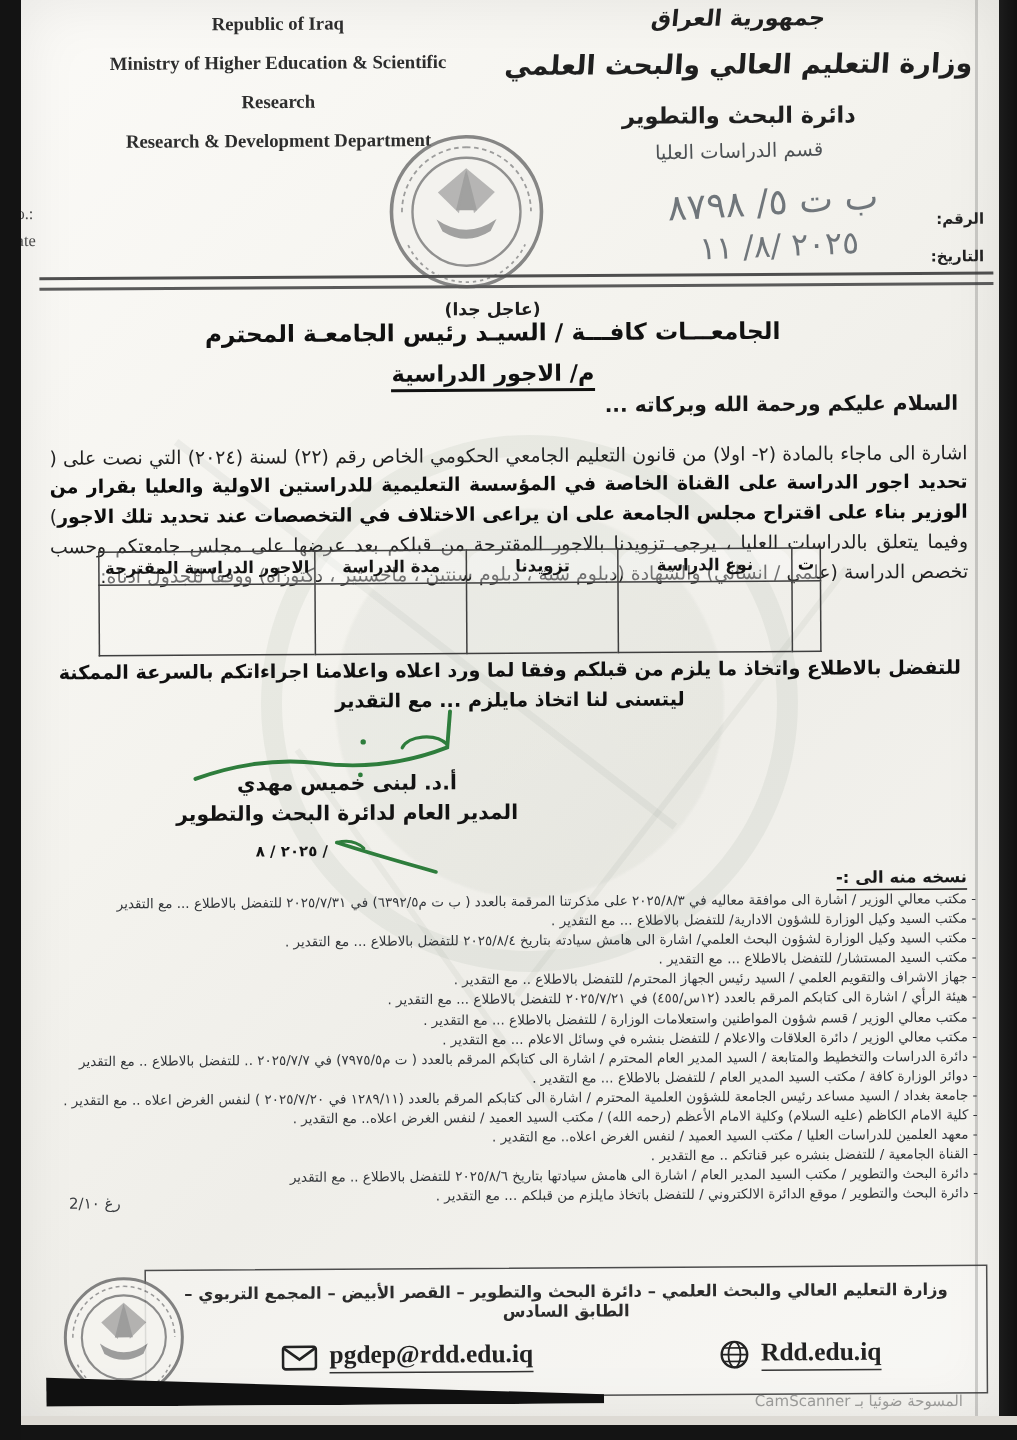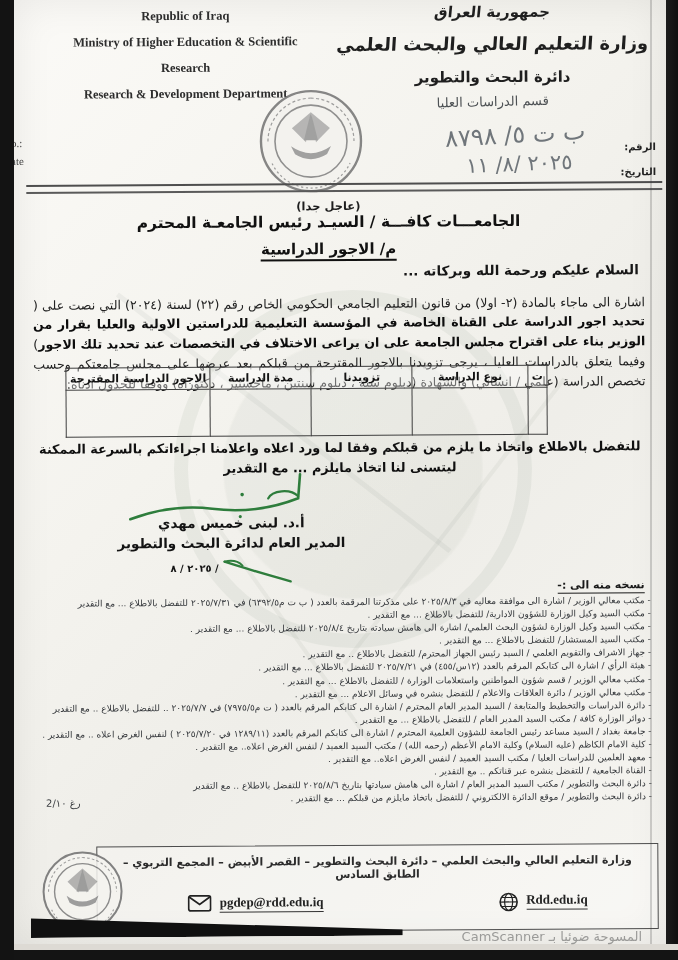--- a/index.html
+++ b/index.html
@@ -81,30 +81,30 @@
     direction:rtl;border-bottom:1.5px solid #1a1a1a;padding-bottom:1px;margin-left:28px;}
   .dist-list{position:absolute;right:16px;left:14px;top:596px;direction:rtl;text-align:right;
     font-size:9px;line-height:12.6px;color:#33363a;}
   .dist-list div{margin-bottom:.5px;}
   .page-note{position:absolute;left:30px;top:796px;font-size:10px;color:#3a3d40;direction:rtl;}
   
   .footer-box{position:absolute;left:80px;right:10px;top:845px;height:84px;
     border:1.6px solid #4c4c4c;background:rgba(255,255,255,.25);}
   .footer-address{margin-top:9px;text-align:center;font-size:11px;font-weight:bold;color:#2c2c2c;direction:rtl;padding:0 14px;}
   .footer-contacts{margin-top:12px;display:flex;align-items:center;justify-content:space-between;padding:0 70px 0 90px;direction:ltr;}
-  .contact{display:flex;align-items:flex-start;gap:8px;font-family:"Liberation Serif",serif;
-    font-size:13px;font-weight:bold;color:#222;}
+  .contact{display:flex;align-items:center;gap:8px;font-family:"Liberation Serif",serif;
+    font-size:17px;font-weight:bold;color:#222;}
   .contact .txt{border-bottom:1.3px solid #333;padding-bottom:1px;}
   .seal-footer{position:absolute;left:24px;top:848px;opacity:.85;}
   
   .bottom-wedge{position:absolute;left:14px;top:914px;width:372px;height:22px;background:#101010;
     clip-path:polygon(0 12%,100% 72%,100% 100%,0 100%);}
   .below-strip{position:absolute;left:0;right:0;top:944px;height:8px;background:#dddad4;}
   .bottom-bar{position:absolute;left:0;right:0;top:950px;height:10px;background:#141414;}
-  .camscanner{position:absolute;right:36px;top:929px;font-size:13px;color:#9a9a98;direction:rtl;text-align:center;}
+  .camscanner{position:absolute;right:36px;top:929px;font-size:10px;color:#9a9a98;direction:rtl;text-align:center;}
   .left-bar{position:absolute;left:0;top:0;width:14px;height:960px;background:#131313;}
   .right-edge{position:absolute;right:0;top:0;width:12px;height:944px;background:linear-gradient(to right,rgba(0,0,0,0),rgba(0,0,0,.45));}
 </style>
 </head>
 <body>
 
 <div class="frame">
   <div class="paper">
     <div class="content">
 

